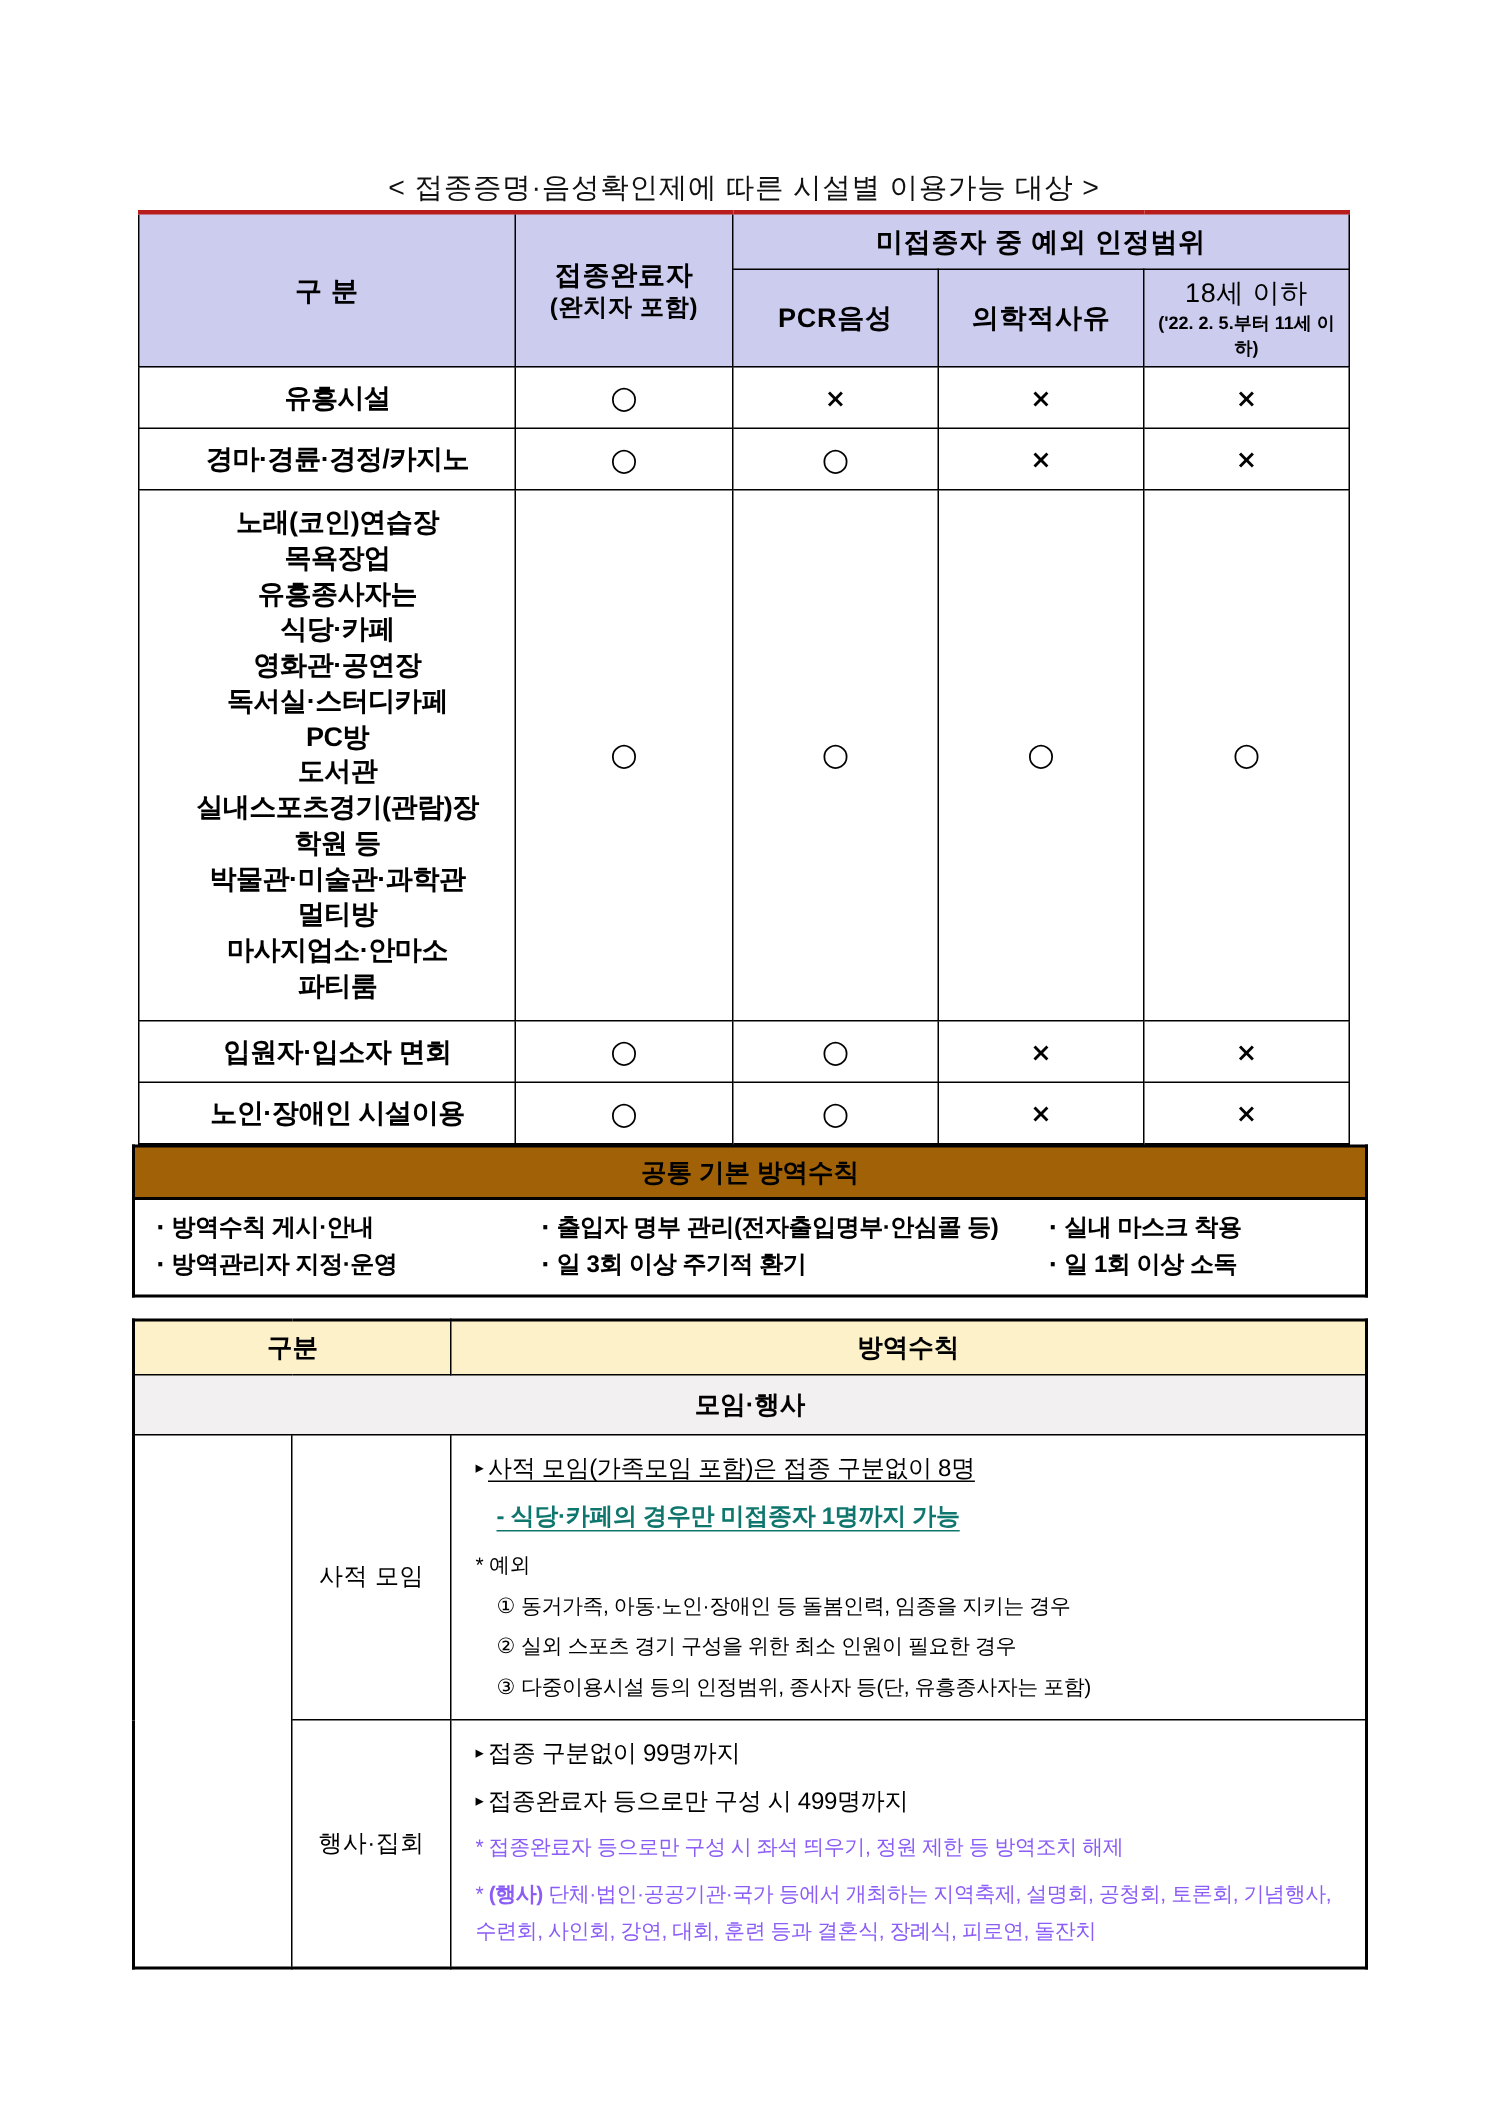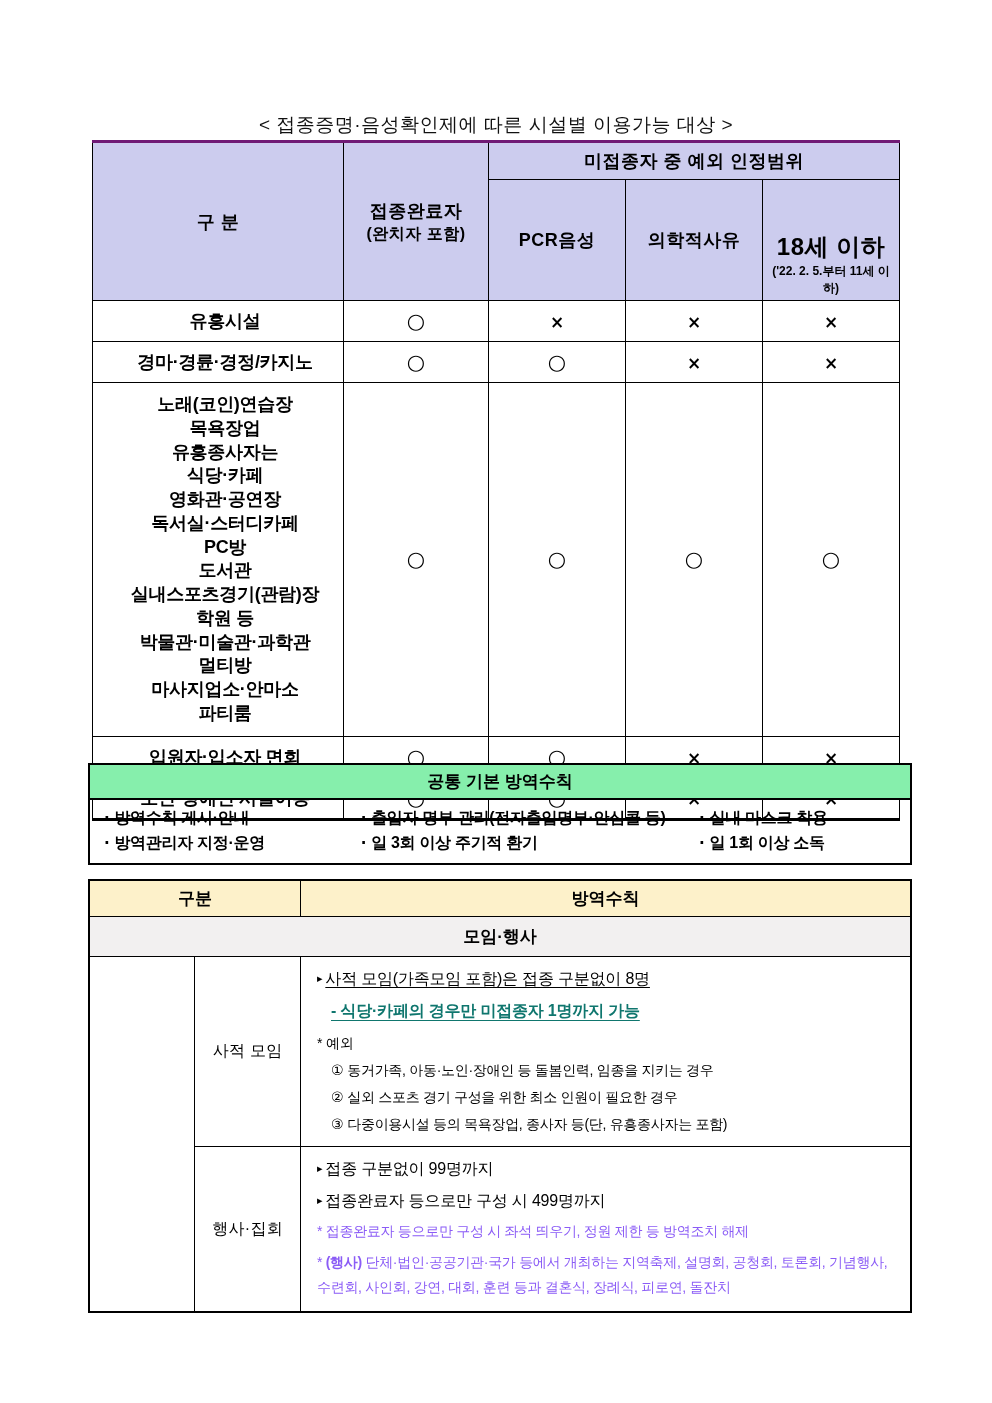--- a/index.html
+++ b/index.html
@@ -54,35 +54,35 @@
     text-align: center;
     vertical-align: middle;
     padding: 0;
   }
   table.t1 thead th {
     background: #ccccee;
     font-size: 18px;
     font-weight: bold;
     letter-spacing: 0.5px;
   }
-  .t1 .top-border { border-top: 3px solid #701a75; }
+  .t1 .top-border { border-top: 3px solid #b91c1c; }
   .t1 .bot-border { border-bottom: 3px solid #000; }
 
   .hdr-gubun {
     font-size: 19px;
     letter-spacing: 5px;
   }
   .hdr-2line {
     line-height: 1.35;
     padding: 6px 2px !important;
   }
   .hdr-2line .l1 { font-size: 18px; font-weight: bold; display: block; }
   .hdr-2line .l2 { font-size: 16px; font-weight: bold; display: block; }
   .hdr-sub { font-size: 17px; font-weight: bold; padding: 5px 2px !important; }
-  .hdr-age .big { font-size: 24px; font-weight: bold; display: block; margin-top: 48px; }
+  .hdr-age .big { font-size: 18px; font-weight: normal; display: block; }
   .hdr-age .small { font-size: 12px; font-weight: bold; display: block; letter-spacing: 0; }
 
   td.t1-label {
     text-align: left;
     padding: 8px 0 8px 14px !important;
     font-size: 18px;
     font-weight: bold;
     letter-spacing: -0.3px;
   }
   td.t1-label.tall {
@@ -125,21 +125,21 @@
     width: 824px;
   }
   table.t2 {
     border-collapse: collapse;
     width: 824px;
     table-layout: fixed;
     border: 2px solid #000;
   }
   table.t2 td { border: 1px solid #000; padding: 0; }
   .t2-title {
-    background: #86efac;
+    background: #a16207;
     text-align: center;
     font-size: 17px;
     font-weight: bold;
     padding: 5px 0 !important;
     border-bottom: 2px solid #000 !important;
   }
   .t2-body { padding: 6px 0 7px 0 !important; }
   .t2-row {
     display: flex;
     align-items: center;
@@ -380,21 +380,21 @@
 
         <tr>
           <td class="t3-spacer" rowspan="2"></td>
           <td class="t3-cat">사적 모임</td>
           <td class="t3-content">
             <span class="bullet-line"><span class="tri">▸</span><span class="ul">사적 모임(가족모임 포함)은 접종 구분없이 8명</span></span>
             <span class="red-line"><span class="ul">- 식당·카페의 경우만 미접종자 1명까지 가능</span></span>
             <span class="note-star">* 예외</span>
             <span class="note-item"><span class="circnum">①</span><span>동거가족, 아동·노인·장애인 등 돌봄인력, 임종을 지키는 경우</span></span>
             <span class="note-item"><span class="circnum">②</span><span>실외 스포츠 경기 구성을 위한 최소 인원이 필요한 경우</span></span>
-            <span class="note-item" style="margin-bottom:0;"><span class="circnum">③</span><span>다중이용시설 등의 목욕장업, 종사자 등(단, 유흥종사자는 포함)</span></span>
+            <span class="note-item" style="margin-bottom:0;"><span class="circnum">③</span><span>다중이용시설 등의 인정범위, 종사자 등(단, 유흥종사자는 포함)</span></span>
           </td>
         </tr>
 
         <tr>
           <td class="t3-cat">행사·집회</td>
           <td class="t3-content">
             <span class="bullet-line"><span class="tri">▸</span><span>접종 구분없이 99명까지</span></span>
             <span class="bullet-line"><span class="tri">▸</span><span>접종완료자 등으로만 구성 시 499명까지</span></span>
             <span class="blue-note">* 접종완료자 등으로만 구성 시 좌석 띄우기, 정원 제한 등 방역조치 해제</span>
             <span class="blue-note wrap" style="margin-bottom:0;"><span>* </span><span class="bold">(행사)</span><span> 단체·법인·공공기관·국가 등에서 개최하는 지역축제, 설명회, 공청회, 토론회, 기념행사, 수련회, 사인회, 강연, 대회, 훈련 등과 결혼식, 장례식, 피로연, 돌잔치</span></span>

